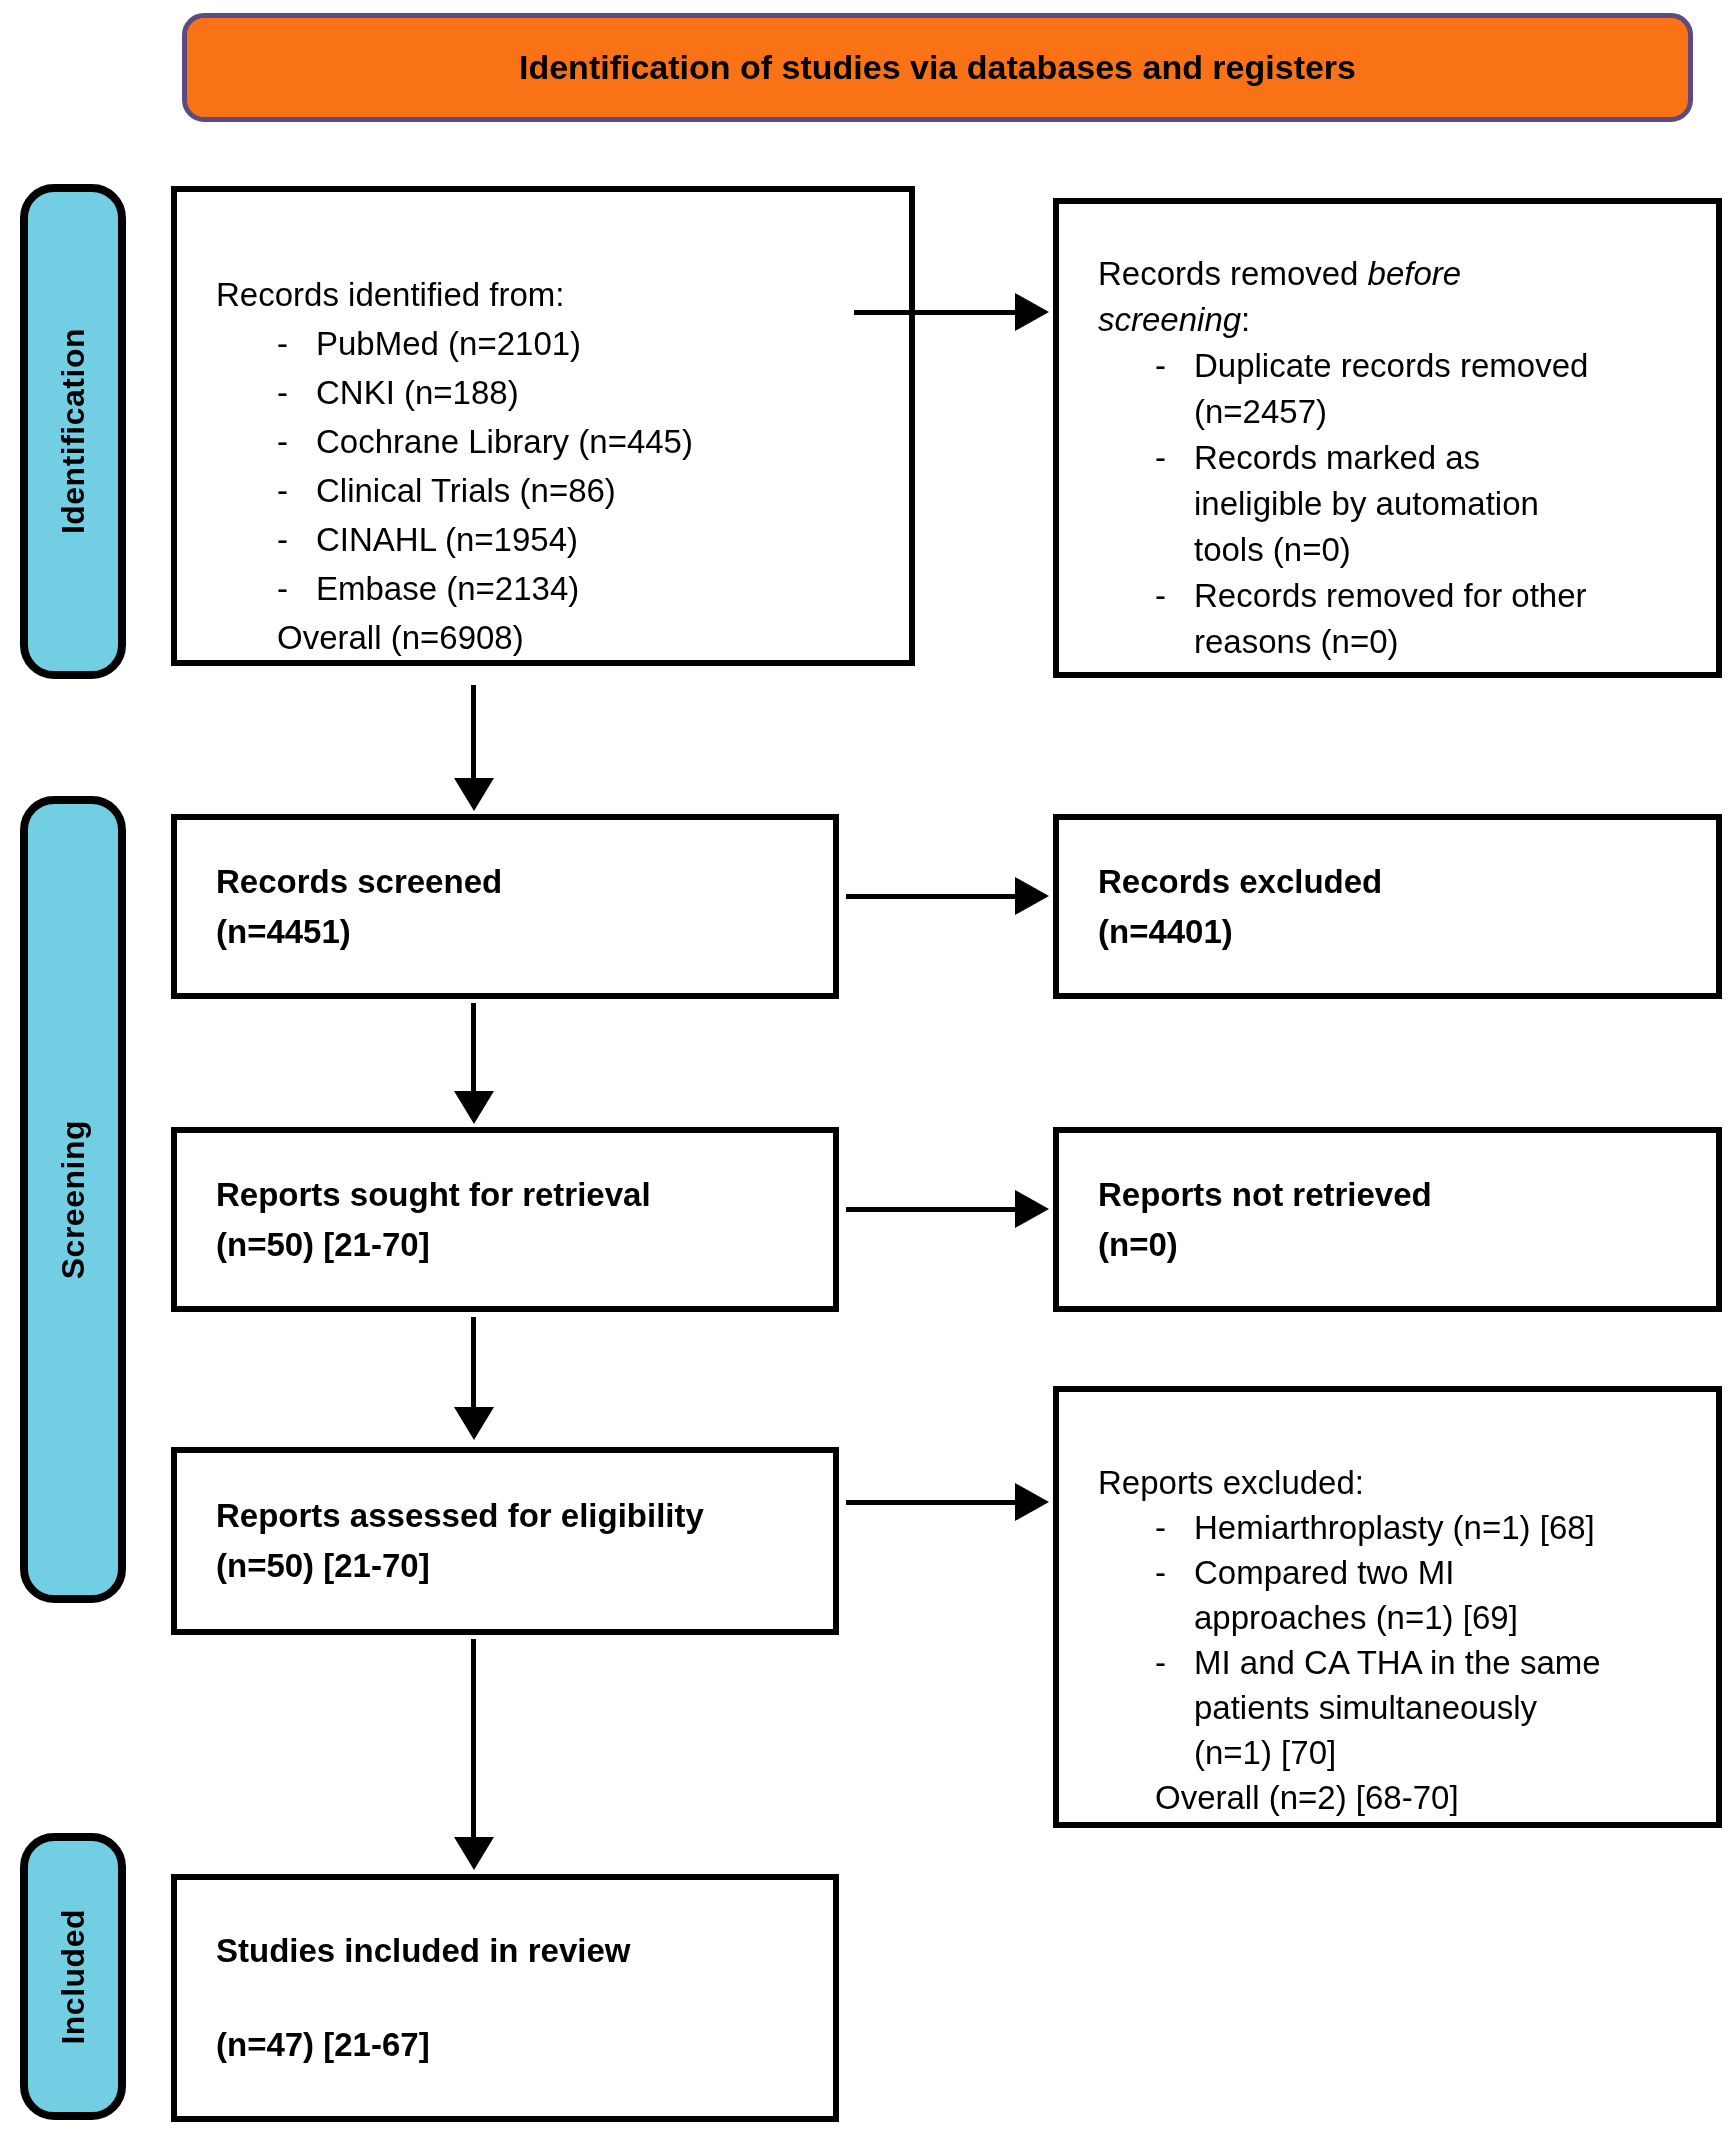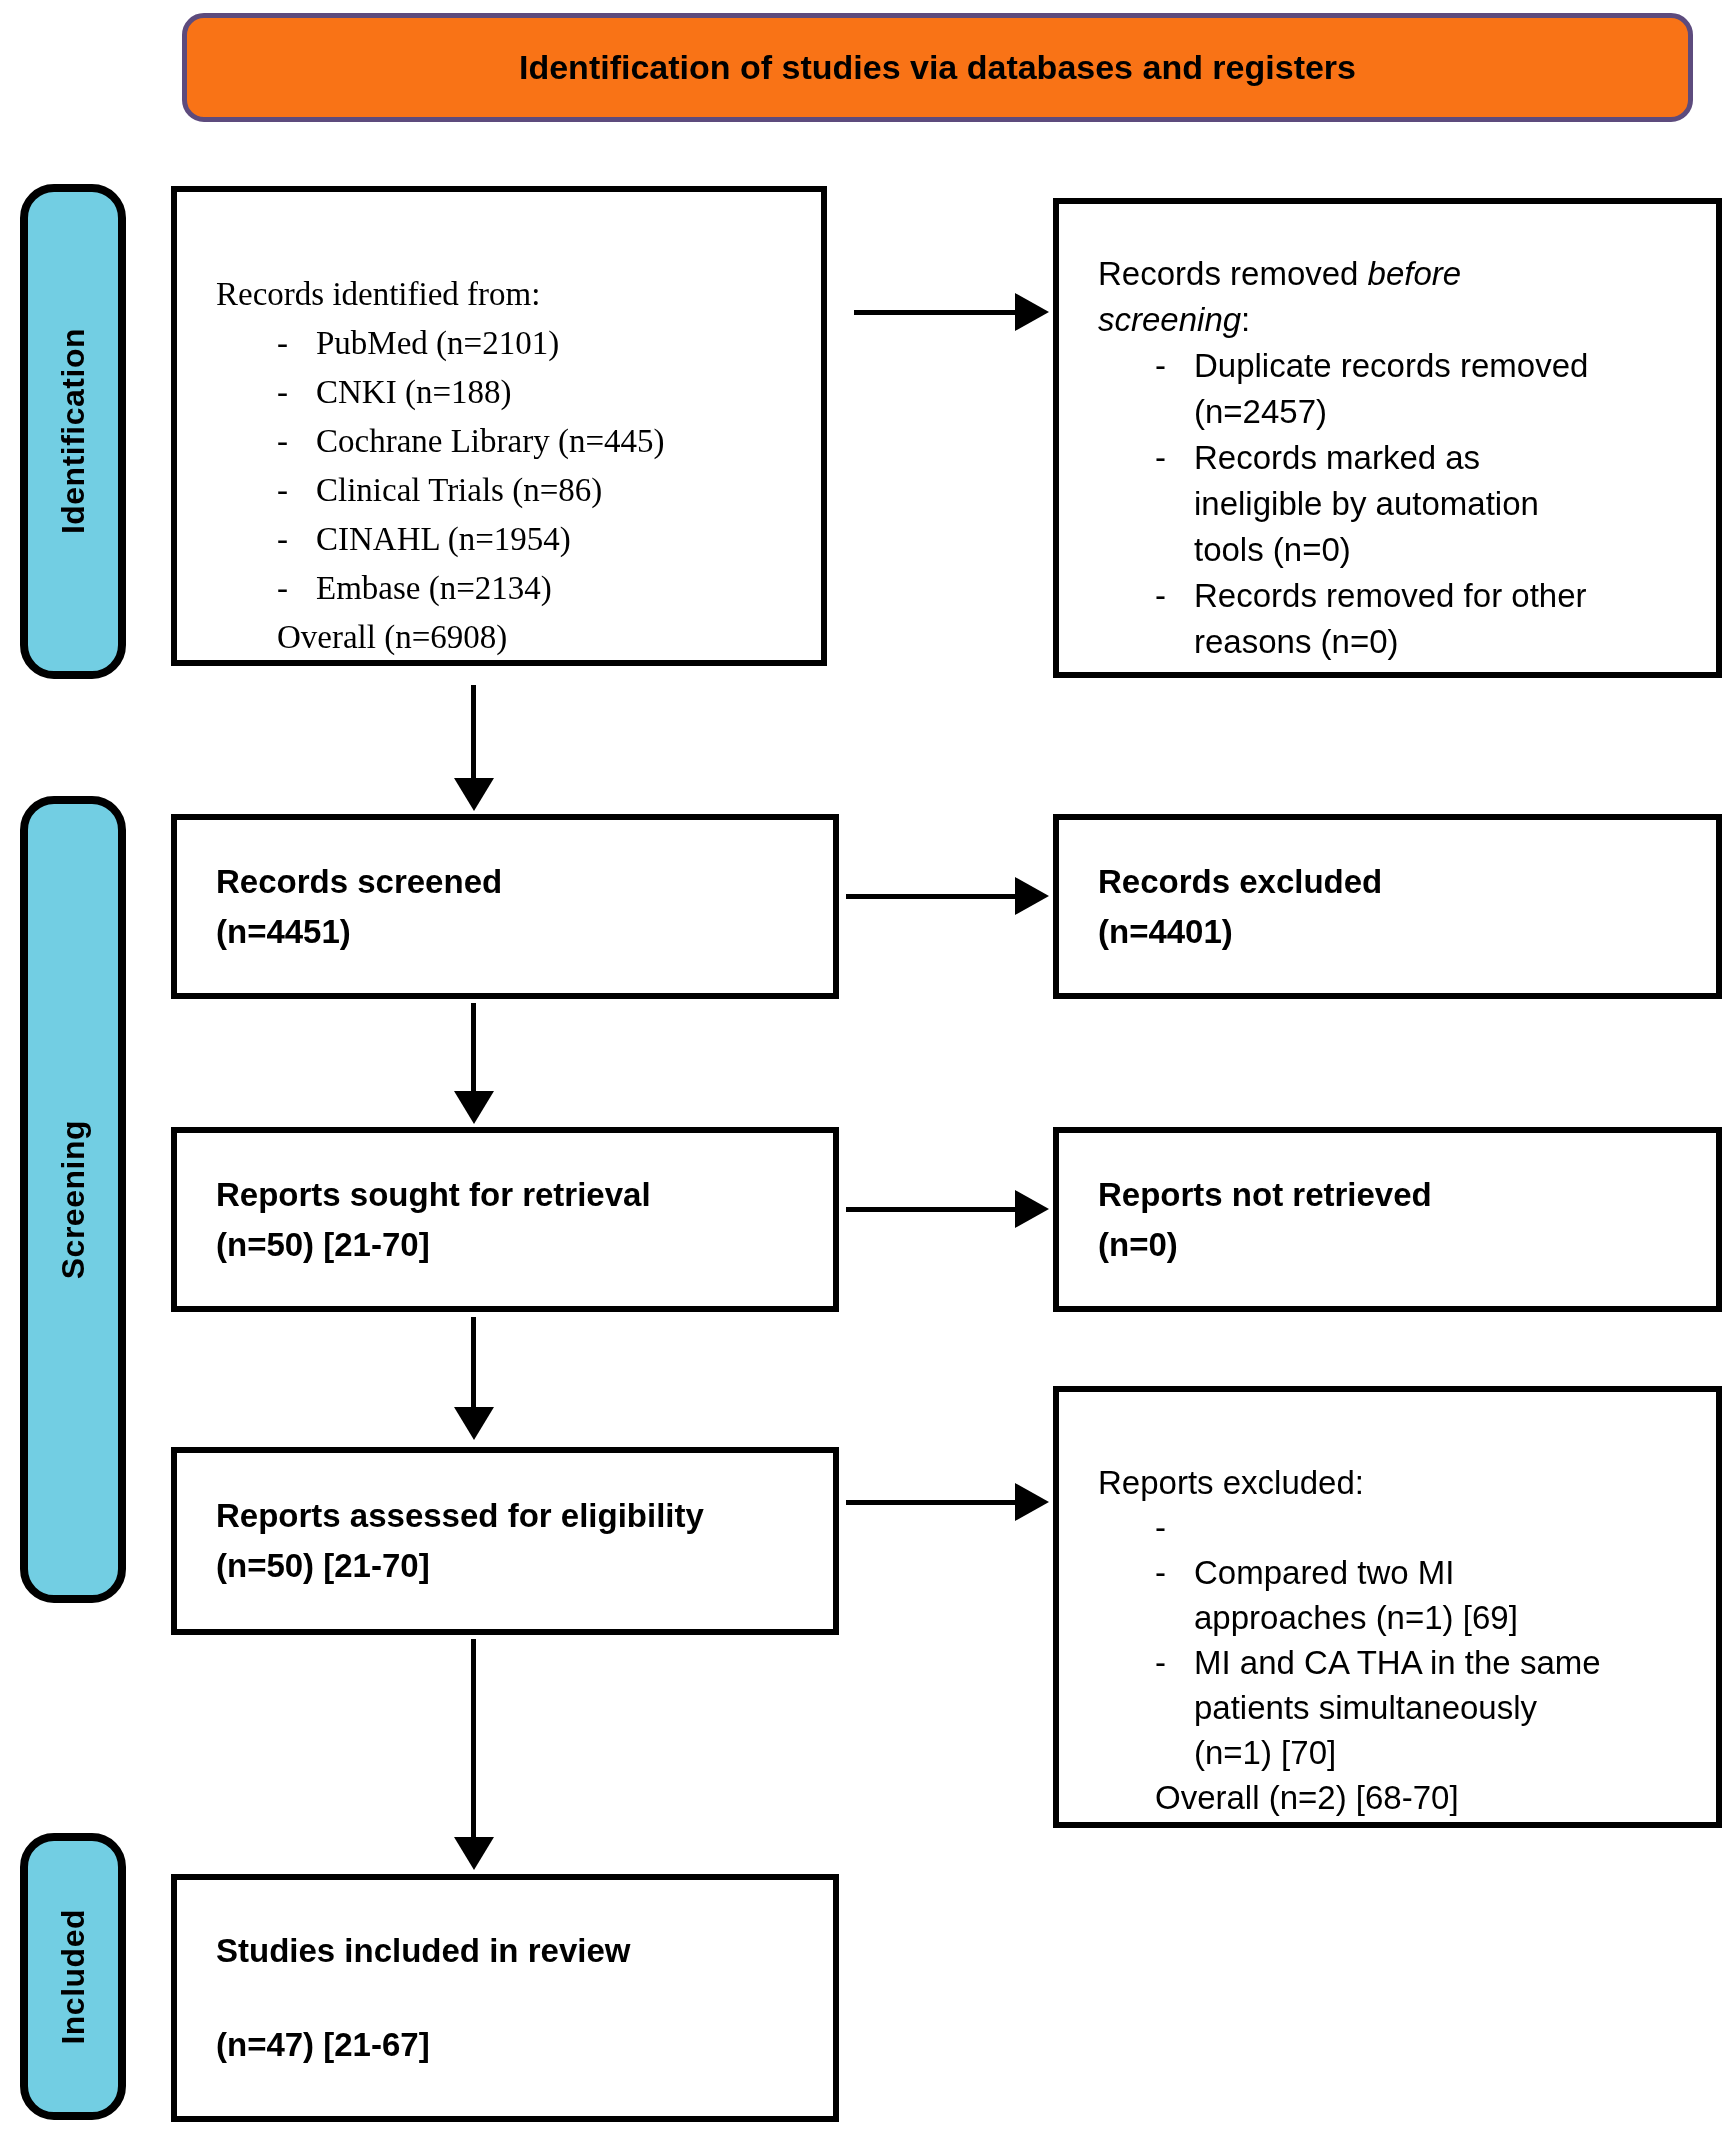--- a/index.html
+++ b/index.html
@@ -27,21 +27,21 @@
   .stage.ident{top:184px;height:495px;}
   .stage.screen{top:796px;height:807px;}
   .stage.incl{top:1833px;height:287px;}
   
   .fbox{
     position:absolute;box-sizing:border-box;border:6.3px solid #000;background:#fff;
     font-size:33px;line-height:50px;
   }
   .fbox.left{left:171px;width:668px;}
   .fbox.right{left:1053px;width:669px;}
-  .b1{left:171px;top:186px;width:656px;height:480px;padding:78px 21px 0 39px;line-height:49px;font-family:Liberation Serif, serif;}
+  .b1{left:171px;top:186px;width:744px;height:480px;padding:78px 21px 0 39px;line-height:49px;}
   .b2{top:814px;height:185px;}
   .b3{top:1127px;height:185px;}
   .b4{top:1447px;height:188px;}
   .b5{top:1874px;height:248px;gap:44px;}
   .r1{top:198px;height:480px;padding:47px 21px 0 39px;line-height:46px;}
   .r2{top:814px;height:185px;}
   .r3{top:1127px;height:185px;}
   .r4{top:1386px;height:442px;padding:68px 16px 0 39px;line-height:45px;}
   .vcenter{display:flex;flex-direction:column;justify-content:center;padding-left:39px;padding-right:16px;font-weight:bold;}
   
@@ -161,20 +161,21 @@
 <div class="fbox left b4 vcenter">
   <div>Reports assessed for eligibility</div>
   <div>(n=50) [21-70]</div>
 </div>
 
 <div class="fbox right r4">
   <div>Reports excluded:</div>
   <div class="blist">
     <div class="bullet">
       <span class="dash">-</span>
+      <span class="btxt">Hemiarthroplasty (n=1) [68]</span>
     </div>
     <div class="bullet">
       <span class="dash">-</span>
       <span class="btxt">Compared two MI
 approaches (n=1) [69]</span>
     </div>
     <div class="bullet">
       <span class="dash">-</span>
       <span class="btxt">MI and CA THA in the same
 patients simultaneously

